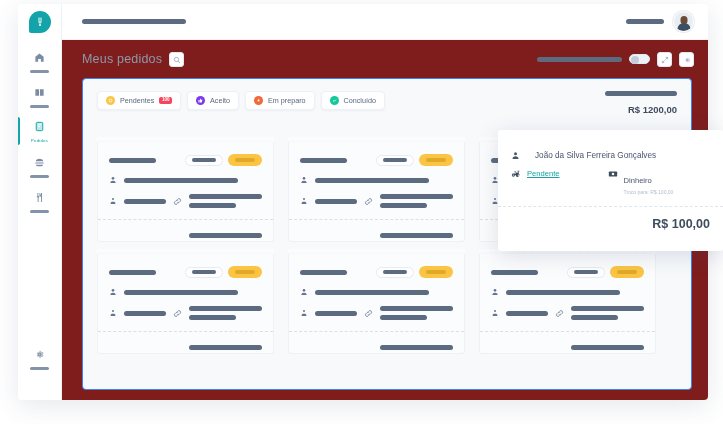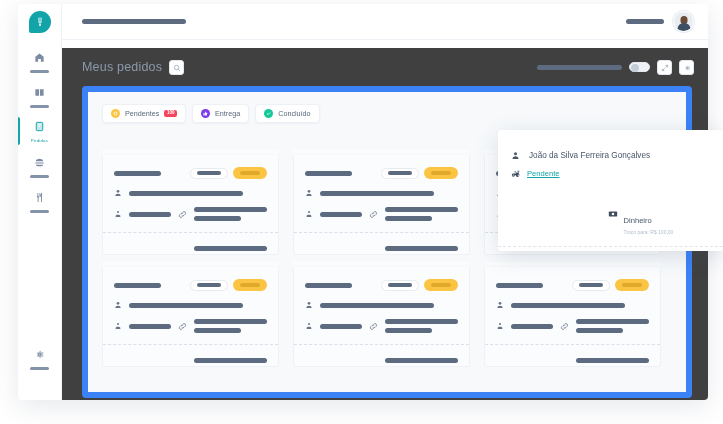--- a/index.html
+++ b/index.html
@@ -122,23 +122,23 @@
     left: 50%; bottom: 0;
     transform: translateX(-50%);
     width: 13px; height: 8px;
     border-radius: 6px 6px 0 0;
     background: #3d4f63;
   }
 
   
   .page {
     position: absolute;
-    left: 44px; top: 44px;
+    left: 44px; top: 36px;
     width: 646px; height: 360px;
-    background: #404040;
+    background: #7f1d1d;
   }
   .page-head {
     height: 38px;
     display: flex; align-items: center;
     padding: 0 14px 0 20px;
   }
   .page-title {
     font-size: 12.5px;
     color: #8c99ab;
     font-weight: normal;
@@ -174,21 +174,21 @@
     border-radius: 50%;
     background: #c3ccd8;
   }
 
   
   .panel {
     position: absolute;
     left: 20px; top: 38px;
     width: 610px; height: 312px;
     background: #f7f9fb;
-    border: 6px solid #3b82f6;
+    border: 1px solid #3b82f6;
     border-radius: 4px;
     overflow: hidden;
   }
 
   
   .chips {
     display: flex;
     gap: 6px;
     padding: 12px 0 0 14px;
   }
@@ -339,31 +339,31 @@
     background: #fbc543;
     border-radius: 7px;
     font-size: 6.4px;
     color: #6b5310;
     padding: 2.5px 9px;
     line-height: 1;
     font-weight: bold;
   }
   .pop-cust {
     display: flex; align-items: center;
-    gap: 9px;
+    gap: 15px;
     margin-top: 10px;
     font-size: 8.2px;
     color: #47556a;
   }
   .pop-cols {
     display: flex;
     margin-top: 9px;
   }
   .pop-col { display: flex; gap: 6px; align-items: flex-start; }
-  .pop-col.right { margin-left: 48px; margin-top: 40px; }
+  .pop-col.right { margin-left: 48px; }
   .pop-link {
     font-size: 7.6px;
     color: #12a4a8;
     text-decoration: underline;
     cursor: pointer;
   }
   .pop-pay { font-size: 7.6px; color: #47556a; }
   .pop-sub { font-size: 5px; color: #b3bdca; margin-top: 2px; }
   .pop-div {
     border-top: 1px dashed #dfe5ec;
@@ -513,35 +513,47 @@
             <span>Pendentes</span>
             <span class="badge">100</span>
           </div>
 
           <div class="chip">
             <span class="dot" style="background:#7c3aed">
               <svg width="5" height="5" viewBox="0 0 24 24" fill="#fff">
                   <path d="M2 10h4v11H2V10zm6 11V9l5-7 1.5 1-1 5H21l-3 13H8z"></path>
                 </svg>
             </span>
-            <span>Entrega</span>
-          </div>
-
+            <span>Aceito</span>
+          </div>
+
+          <div class="chip">
+            <span class="dot" style="background:#f1683a">
+              <svg width="5" height="5" viewBox="0 0 24 24" fill="#fff">
+                  <path d="M12 2s5 5 5 10a5 5 0 01-10 0c0-2 1-3 2-4 0 2 1 3 2 3 1 0 1-1 .5-2.5C10.8 6.5 12 4 12 2z"></path>
+                </svg>
+            </span>
+            <span>Em preparo</span>
+          </div>
 
 
           <div class="chip">
             <span class="dot" style="background:#16c79a">
               <svg width="5" height="5" viewBox="0 0 24 24" fill="none" stroke="#fff" stroke-width="4">
                   <path d="M5 12l5 5 9-9"></path>
                 </svg>
             </span>
             <span>Concluído</span>
           </div>
         </div>
 
+        <div class="total-wrap">
+          <div class="ph-bar"></div>
+          <div class="total-val">R$ 1200,00</div>
+        </div>
 
         <div class="grid">
 
           <div class="ocard">
             <div class="ocard-row1">
               <span class="ph-bar"></span>
               <span class="pill-outline">
                   <span class="ph-bar"></span>
                 </span>
               <span class="pill-yellow">
@@ -843,14 +855,15 @@
             </svg>
         </span>
         <span>
           <span class="pop-pay">Dinheiro</span>
           <div class="pop-sub">Troco para: R$ 100,00</div>
         </span>
       </div>
     </div>
 
     <div class="pop-div"></div>
+    <div class="pop-total">R$ 100,00</div>
   </div>
 </div>
 
 </body></html>

